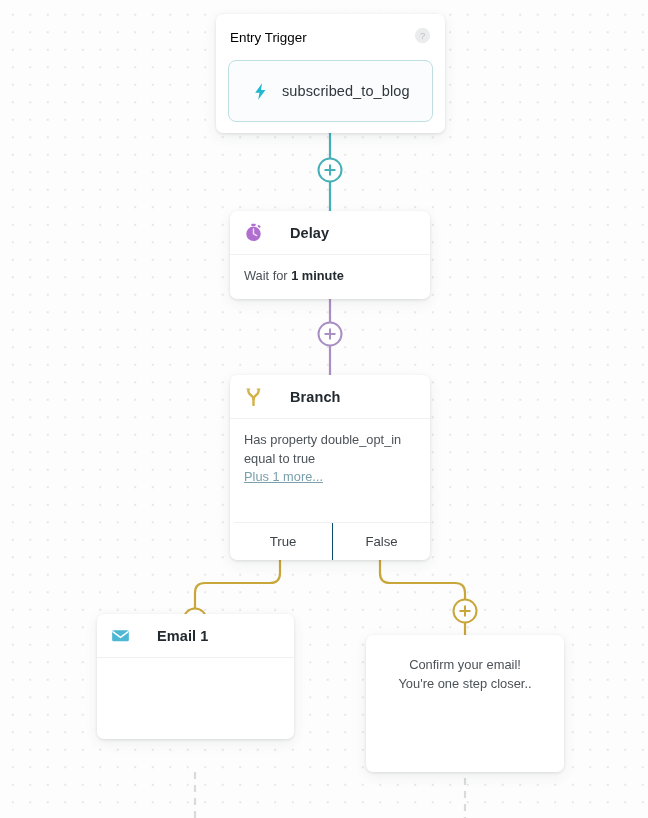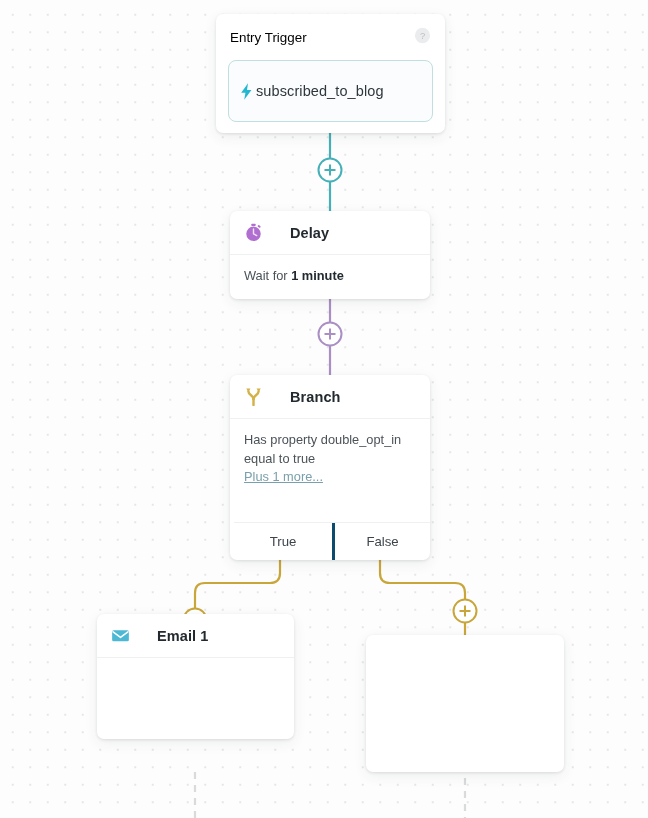--- a/index.html
+++ b/index.html
@@ -56,40 +56,40 @@
     padding: 13px 14px 0 14px;
   }
   .entry-label { font-size: 13.4px; color: #000000; }
   .help-ico { width: 17px; height: 17px; opacity: .9; }
   .trigger-chip {
     margin: 12px 12px 0 12px;
     height: 62px;
     border: 1px solid #bfdfe0;
     border-radius: 8px;
     background: #fbfcfd;
-    display: flex; align-items: center; gap: 0;
-    padding: 0 8px;
+    display: flex; align-items: center; gap: 12px;
+    padding: 0 22px;
   }
   .trigger-name { font-size: 14.5px; color: #2f363c; letter-spacing: .1px; }
 
   
   #delay-node { left: 230px; top: 211px; width: 200px; height: 88px; }
   
   #branch-node { left: 230px; top: 375px; width: 200px; height: 185px; }
   .branch-more { color: #7aa0ab; font-size: 12.8px; display: block; margin-top: 0; }
   .branch-outs {
     display: flex; border-top: 1px solid #eef0f1; height: 38px;
     position: absolute; bottom: 0; left: 4px; right: 0;
   }
   .branch-out {
     flex: 1 1 50%;
     display: flex; align-items: center; justify-content: center;
     font-size: 13.2px; color: #3d454b;
   }
-  .branch-out + .branch-out { border-left: 3px solid #0c4a6e; }
+  .branch-out + .branch-out { border-left: 1px solid #0c4a6e; }
 
   
   #email-node { left: 97px; top: 614px; width: 197px; height: 125px; }
   .from-word { font-style: italic; color: #8a9096; }
   .email-line { display: block; }
 
   
   #push-node { left: 366px; top: 635px; width: 198px; height: 137px; }
   .push-body { text-align: center; padding-top: 20px; }
   .push-line { display: block; font-size: 12.9px; line-height: 19px; color: #4b5258; }
@@ -204,15 +204,19 @@
         <svg class="ico" viewBox="0 0 20 20">
           <rect x="1.2" y="4.6" width="17.6" height="11.4" rx="1.6" fill="#4db8d4"></rect>
           <path d="M2.2 6.1 L10 12 L17.8 6.1" stroke="#ffffff" stroke-width="1.6" fill="none" stroke-linejoin="round" stroke-linecap="round"></path>
         </svg>
       </span>
       <span class="card-title">Email 1</span>
     </div>
   </div>
 
   <div class="card" id="push-node">
+    <div class="card-body push-body">
+      <span class="push-line">Confirm your email!</span>
+      <span class="push-line">You're one step closer..</span>
+    </div>
   </div>
 
 </div>
 
 </body></html>

